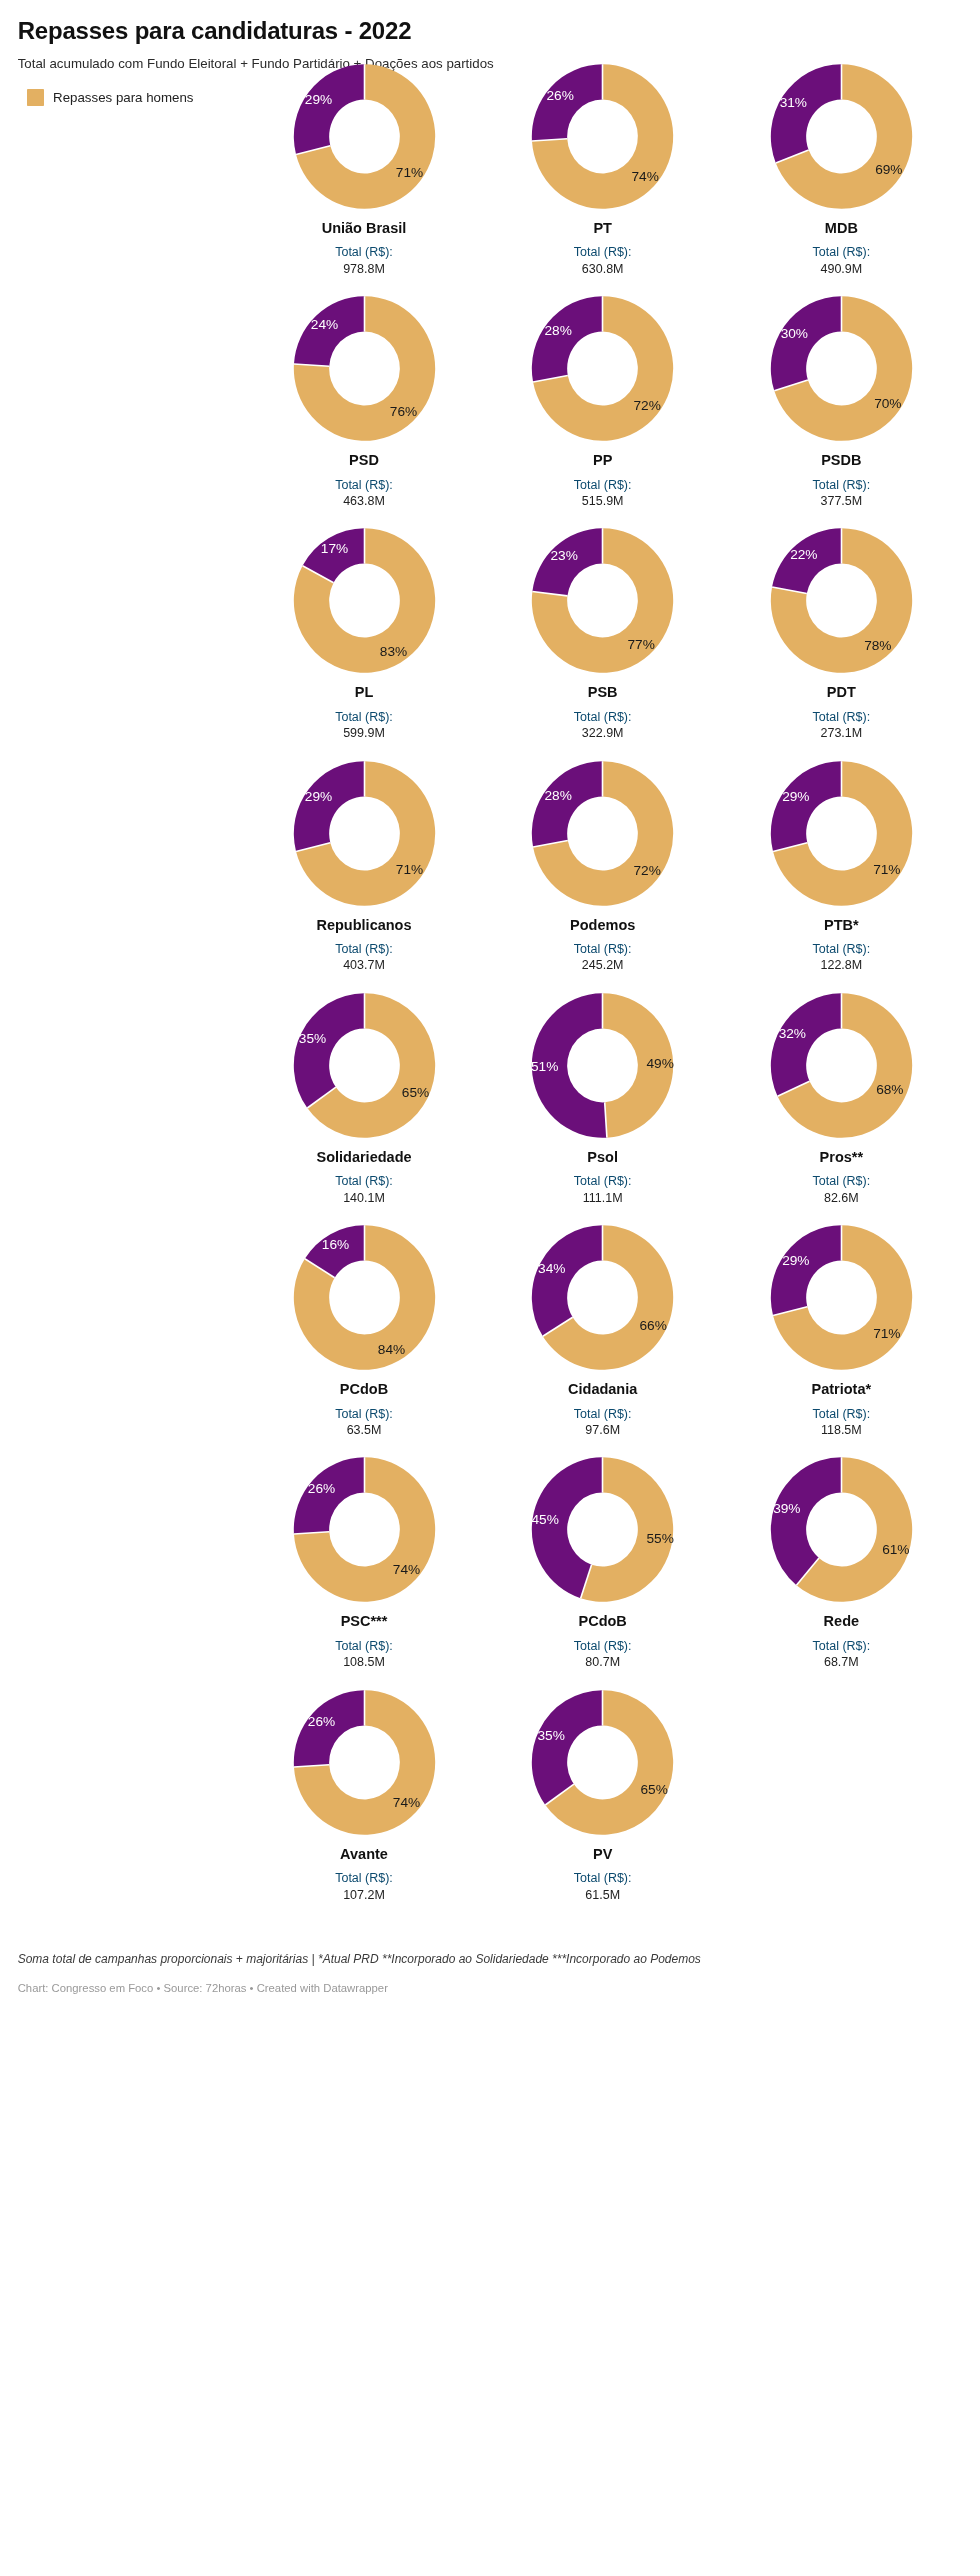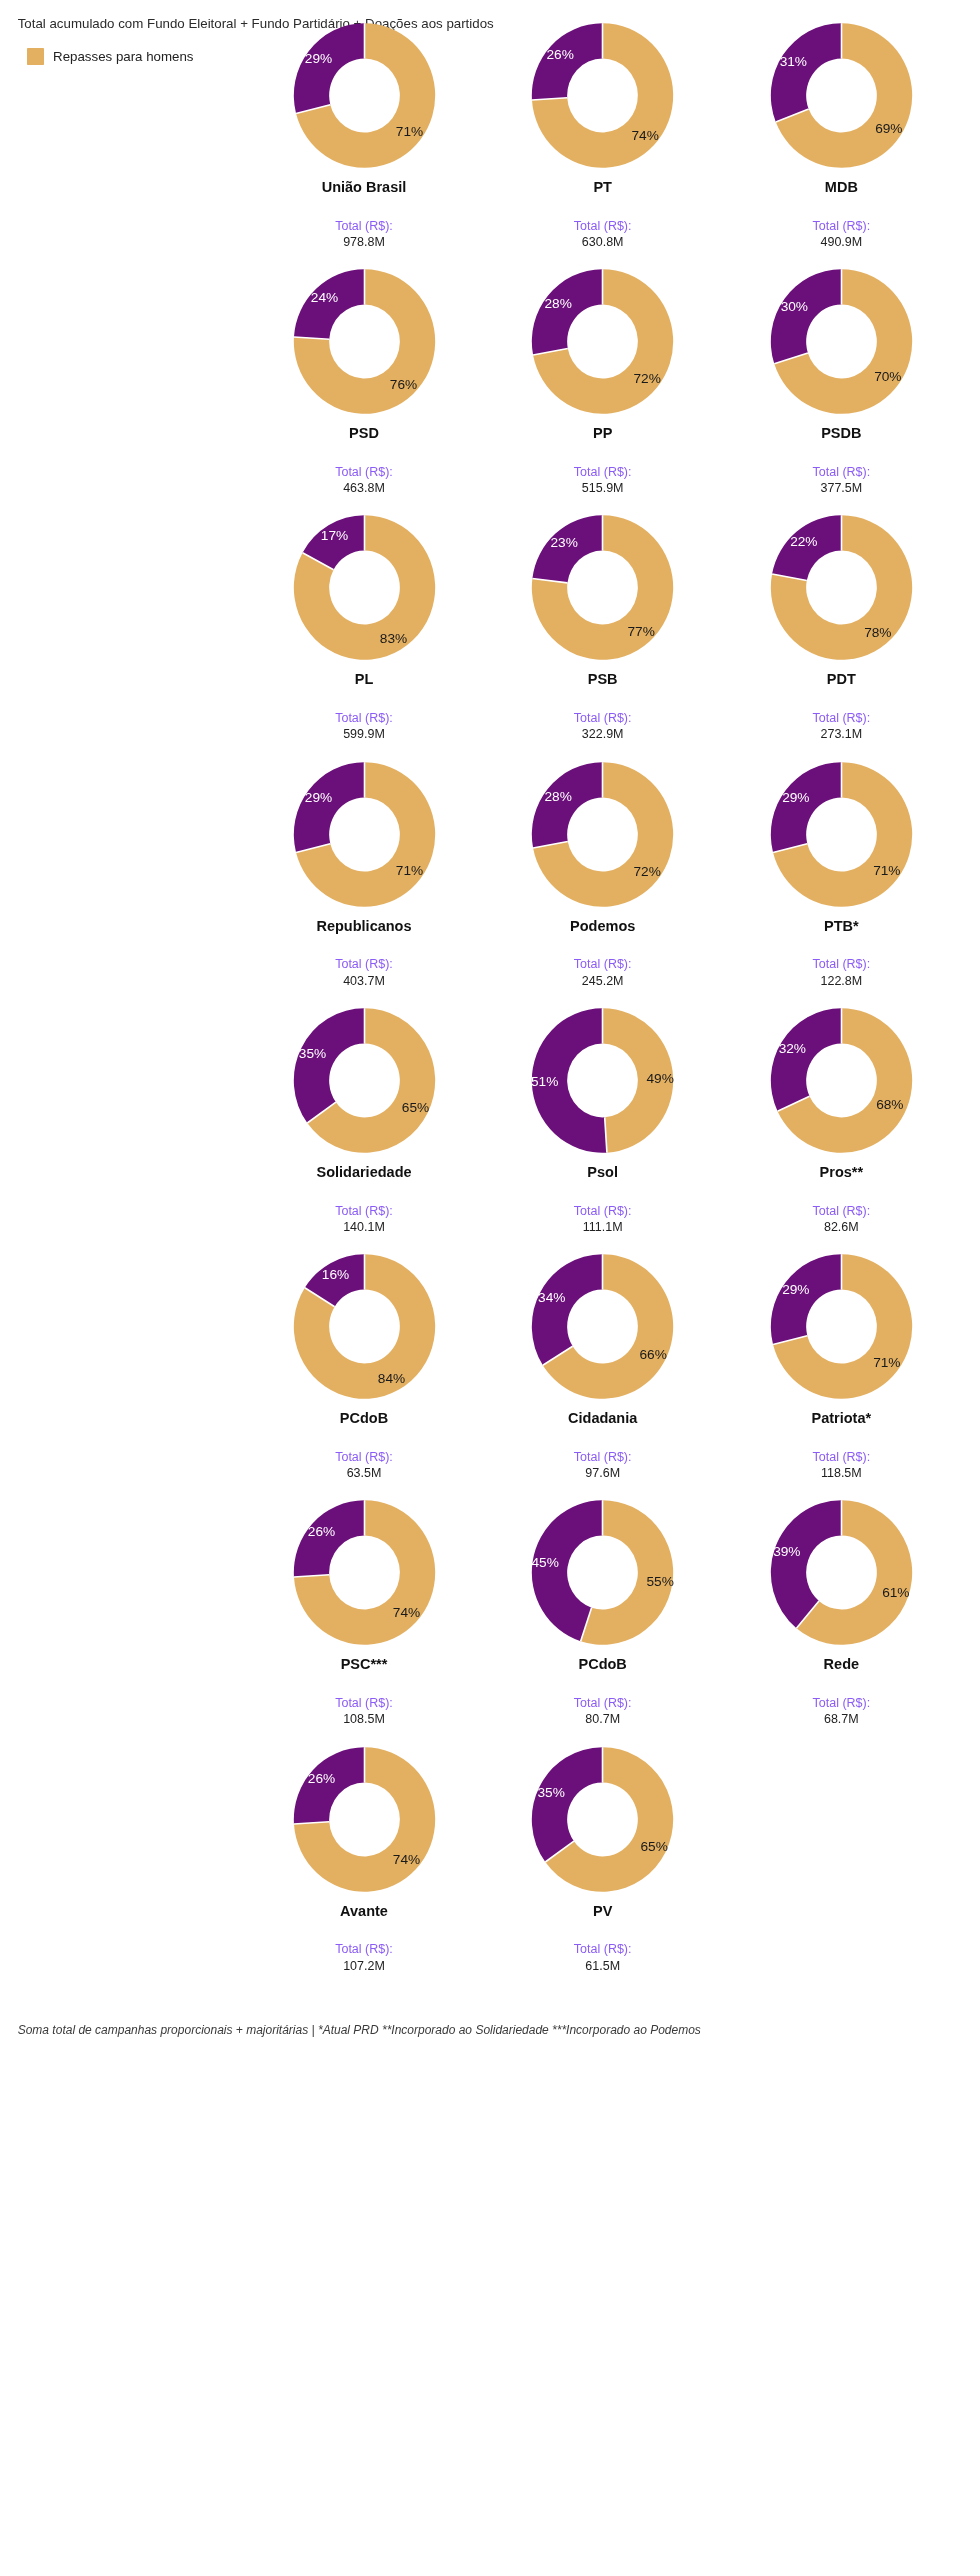--- a/index.html
+++ b/index.html
@@ -99,23 +99,23 @@
 
   .party-name {
     margin-top: 8px;
     font-size: 14.5px;
     font-weight: bold;
     color: #111111;
     text-align: center;
     line-height: 1.15;
   }
   .total-label {
-    margin-top: 22px;
+    margin-top: 8px;
     font-size: 12.5px;
-    color: #8b5cf6;
+    color: #0c4a6e;
     text-align: center;
     line-height: 1.3;
   }
   .total-value {
     font-size: 12.5px;
     color: #222222;
     text-align: center;
     line-height: 1.3;
   }
 
@@ -137,20 +137,21 @@
     font-size: 11.3px;
     color: #999999;
     line-height: 1.3;
   }
 </style>
 </head>
 <body>
 
 <div class="page">
 
+  <h1 class="chart-title">Repasses para candidaturas - 2022</h1>
   <div class="chart-subtitle">Total acumulado com Fundo Eleitoral + Fundo Partidário + Doações aos partidos</div>
 
   <div class="legend">
     <div class="legend-item">
       <span class="legend-swatch" style="background:#e3b062"></span>
       <span class="legend-label">Repasses para homens</span>
     </div>
   </div>
 
   <div class="grid" id="donut-grid">
@@ -498,14 +499,15 @@
         <div class="party-name">PV</div>
         <div class="total-label">Total (R$):</div>
         <div class="total-value">61.5M</div>
       </div>
     </div>
 
 </div>
 
 <div class="footer">
   <div class="footer-note">Soma total de campanhas proporcionais + majoritárias | *Atual PRD **Incorporado ao Solidariedade ***Incorporado ao Podemos</div>
+  <div class="footer-credit">Chart: Congresso em Foco • Source: 72horas • Created with Datawrapper</div>
 </div>
 
 
 </body></html>

